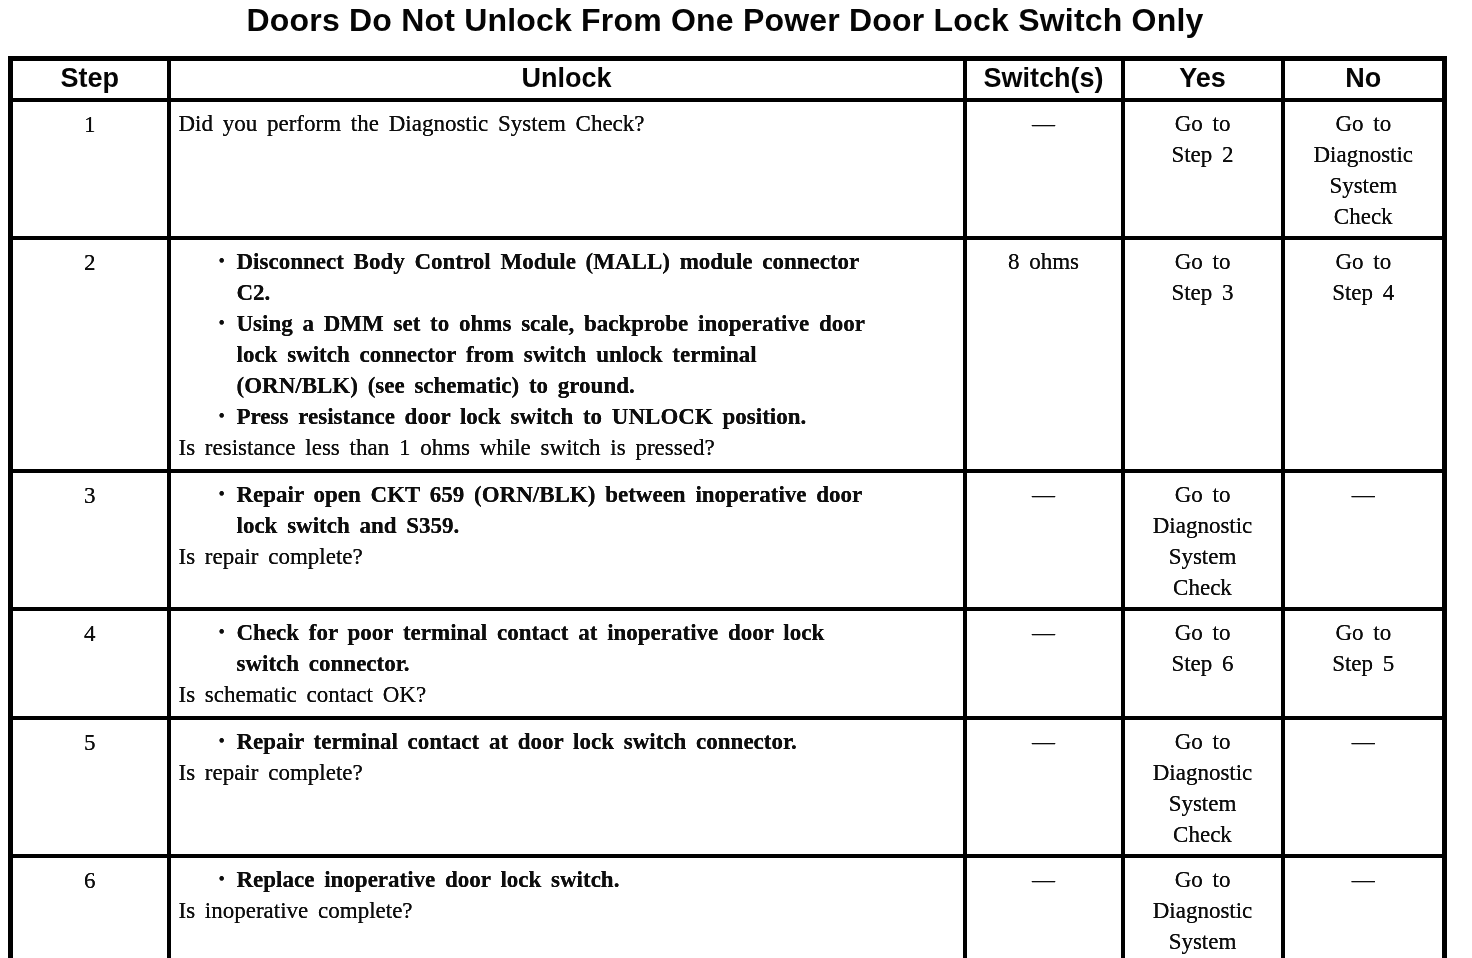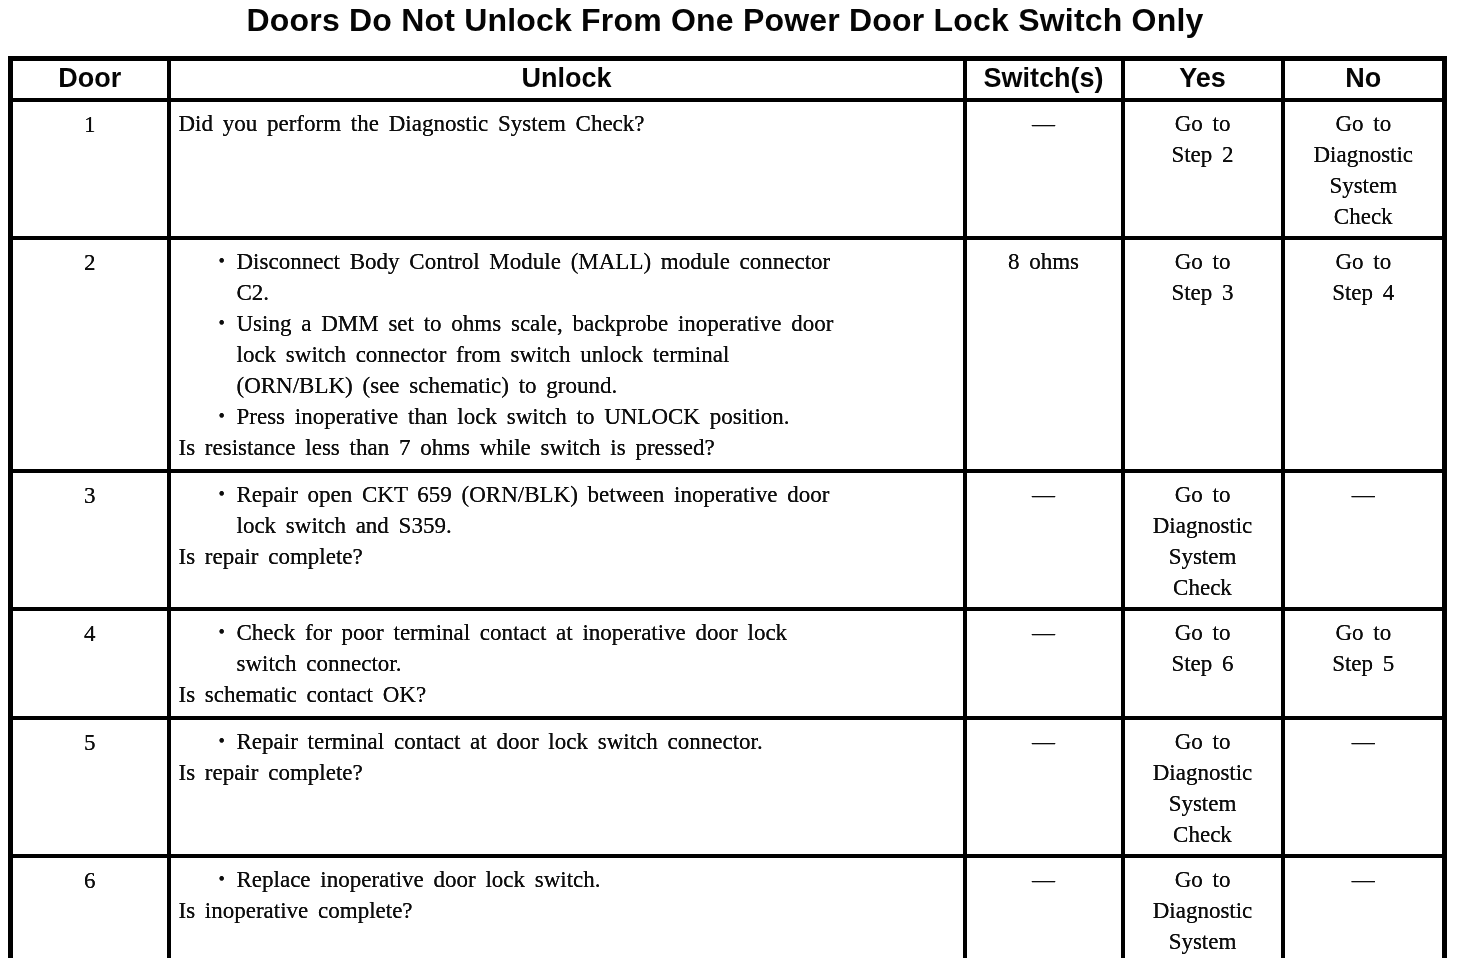--- a/index.html
+++ b/index.html
@@ -85,20 +85,21 @@
   }
   .bullet-marker {
     flex: none;
     width: 18px;
     font-size: 18px;
     line-height: 31px;
   }
   .bullet-text {
     flex: 1;
     white-space: pre-line;
+    font-weight: bold;
   }
   .question {
     white-space: pre-line;
   }
   td.cell-value, td.cell-yes, td.cell-no {
     text-align: center;
     padding: 6px 4px 4px 4px;
     white-space: pre-line;
   }
 </style>
@@ -111,21 +112,21 @@
   <table class="diag-table">
     <colgroup>
       <col class="c-step">
         <col class="c-action">
         <col class="c-value">
         <col class="c-yes">
         <col class="c-no">
     </colgroup>
     <thead>
       <tr>
-        <th>Door</th>
+        <th>Step</th>
         <th>Unlock</th>
         <th>Switch(s)</th>
         <th>Yes</th>
         <th>No</th>
       </tr>
     </thead>
     <tbody id="table-body">
   <tr>
     <td class="cell-step">1</td>
     <td class="cell-action">
@@ -151,24 +152,24 @@
 C2.</span>
               </div>
               <div class="bullet-item">
                 <span class="bullet-marker">•</span>
                 <span class="bullet-text">Using a DMM set to ohms scale, backprobe inoperative door
 lock switch connector from switch unlock terminal
 (ORN/BLK) (see schematic) to ground.</span>
               </div>
               <div class="bullet-item">
                 <span class="bullet-marker">•</span>
-                <span class="bullet-text">Press inoperative than lock switch to UNLOCK position.</span>
-              </div>
-            </div>
-      <div class="question">Is resistance less than 7 ohms while switch is pressed?</div>
+                <span class="bullet-text">Press resistance door lock switch to UNLOCK position.</span>
+              </div>
+            </div>
+      <div class="question">Is resistance less than 1 ohms while switch is pressed?</div>
     </td>
     <td class="cell-value">8 ohms</td>
     <td class="cell-yes">Go to
 Step 3</td>
     <td class="cell-no">Go to
 Step 4</td>
   </tr>
 
   <tr>
     <td class="cell-step">3</td>

